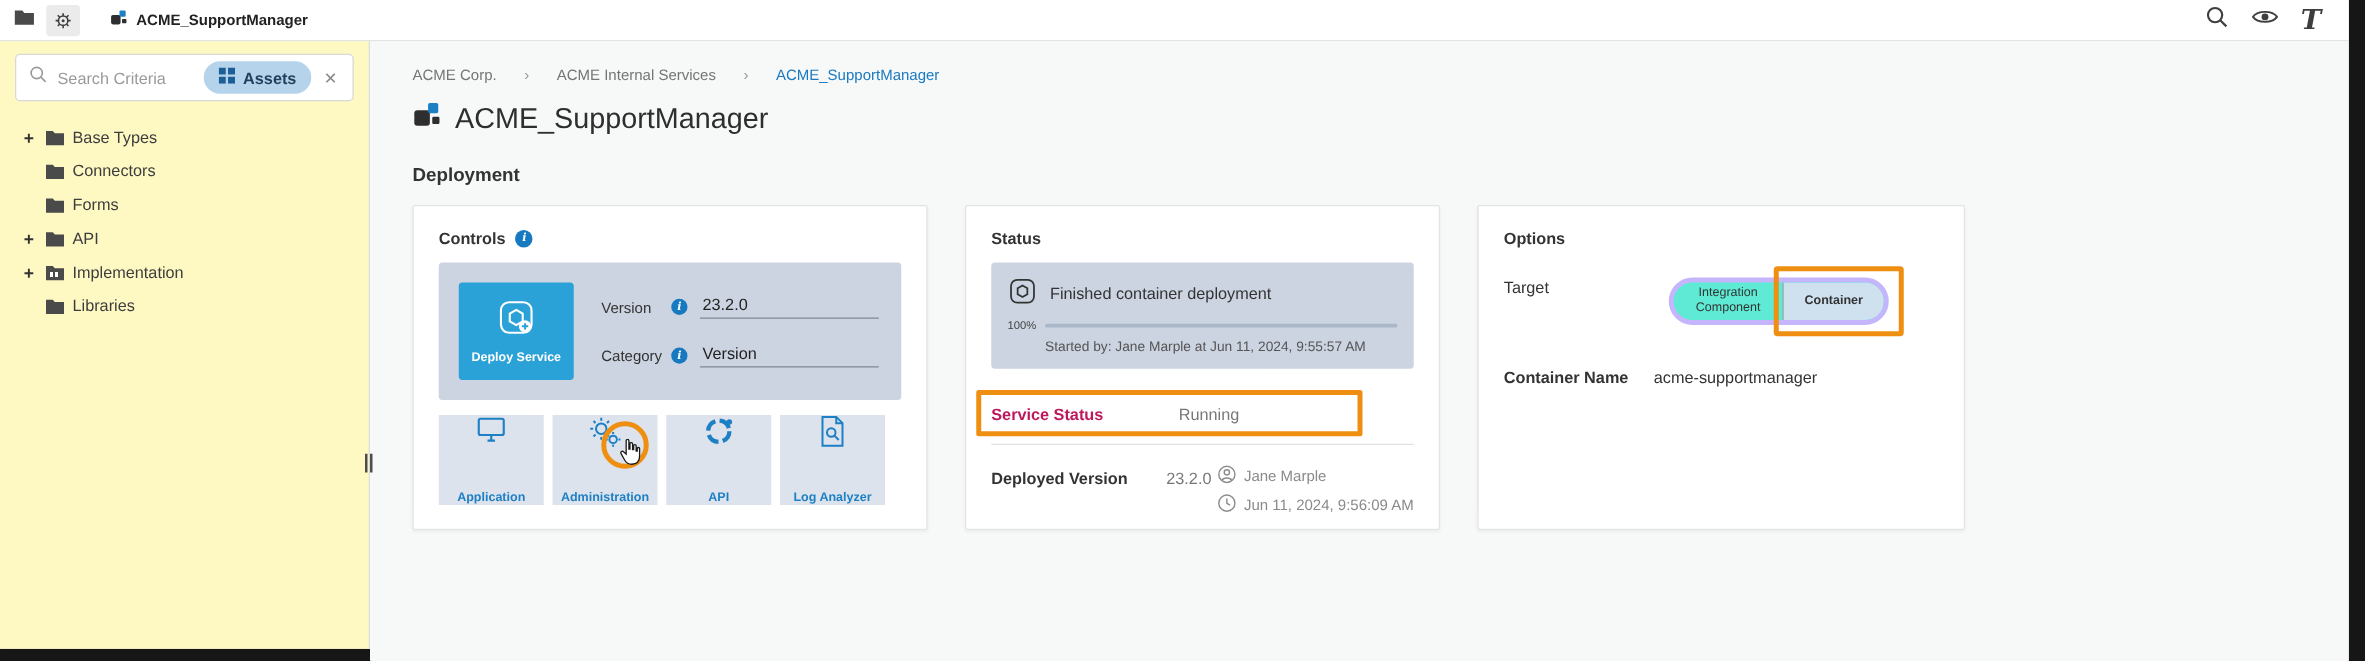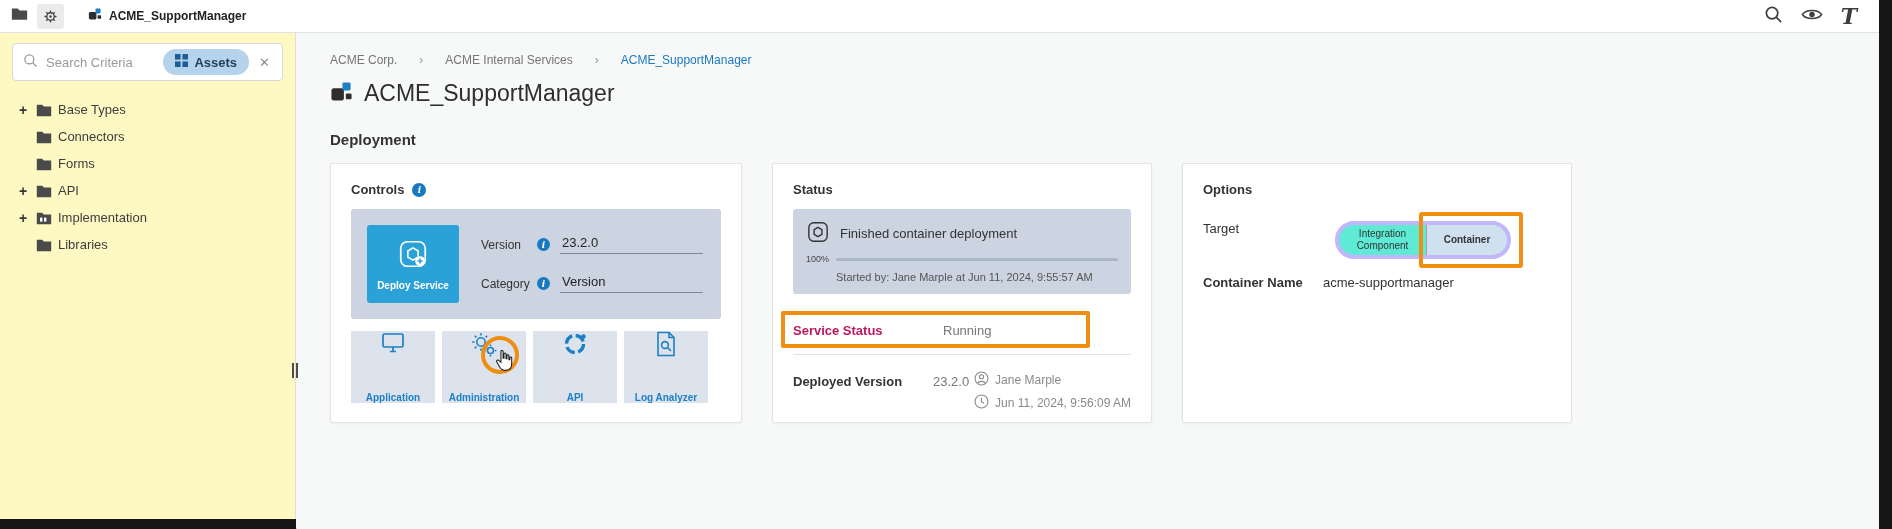--- a/index.html
+++ b/index.html
@@ -88,21 +88,21 @@
   .meta-row { display: flex; align-items: center; gap: 6px; }
 
   
   .target-row { margin-top: 24px; display: flex; align-items: flex-start; position: relative; }
   .target-label { font-size: 13px; color: #333; }
   .segmented { margin-left: auto; margin-right: 40px; display: flex; border: 4px solid #c4b5fd; border-radius: 19px; overflow: hidden; background: #5eead4; height: 38px; }
   .seg-opt { display: flex; align-items: center; justify-content: center; font-size: 10px; color: #333; width: 88px; text-align: center; line-height: 1.25; padding: 0 6px; }
   .seg-opt.first { border-right: 1px solid #98a0aa; }
   .seg-opt.selected { background: #cfe0ef; font-weight: bold; width: 80px; }
   .annot-rect-target { position: absolute; right: 28px; top: -9px; width: 104px; height: 56px; border: 4px solid #ee8f12; border-radius: 3px; z-index: 4; }
-  .cname-row { margin-top: 16px; display: flex; align-items: center; }
+  .cname-row { margin-top: 34px; display: flex; align-items: center; }
   .cname-label { font-size: 13px; font-weight: bold; color: #333; width: 120px; }
   .cname-value { font-size: 13px; color: #333; }
 </style>
 </head>
 <body>
 
 <div class="screen" data-interactable="false">
 
   <div class="right-strip" data-interactable="false"></div>
   <div class="bottom-strip" data-interactable="false"></div>

